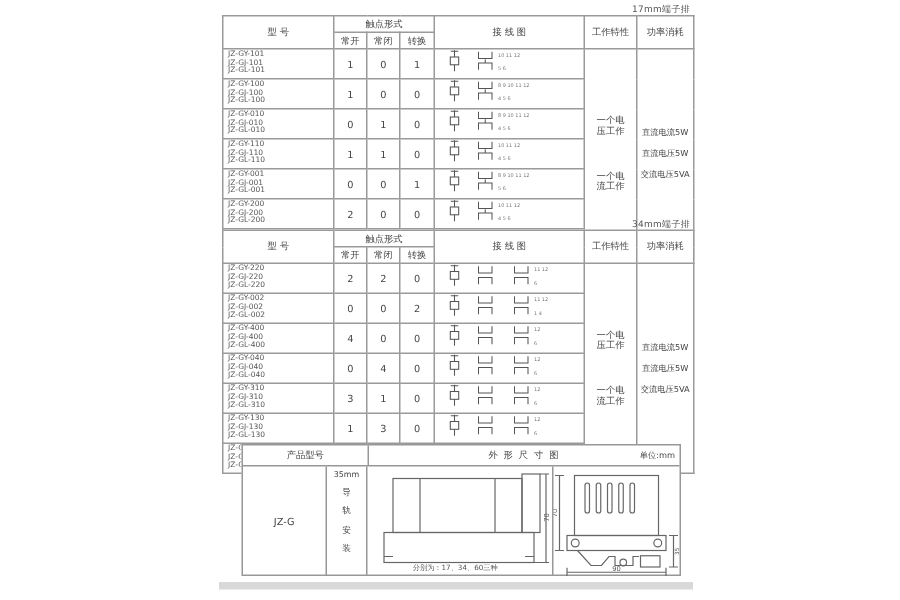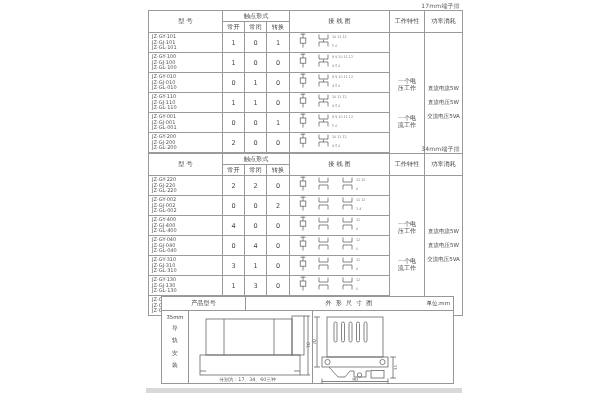--- a/index.html
+++ b/index.html
@@ -452,20 +452,21 @@
 
   <div class="outline">
     <div class="o-header">
       <div class="o-h-left">产品型号</div>
       <div class="o-h-right">
         <span>外 形 尺 寸 图</span>
         <span class="o-h-unit">单位:mm</span>
       </div>
     </div>
     <div class="o-body">
+      <div class="o-model">JZ-G</div>
       <div class="o-mount">
         <div>35mm</div>
         <div class="o-mount-v" id="mount-v">
             <span>导</span>
             <span>轨</span>
             <span>安</span>
             <span>装</span>
           </div>
       </div>
       <div class="o-front">

